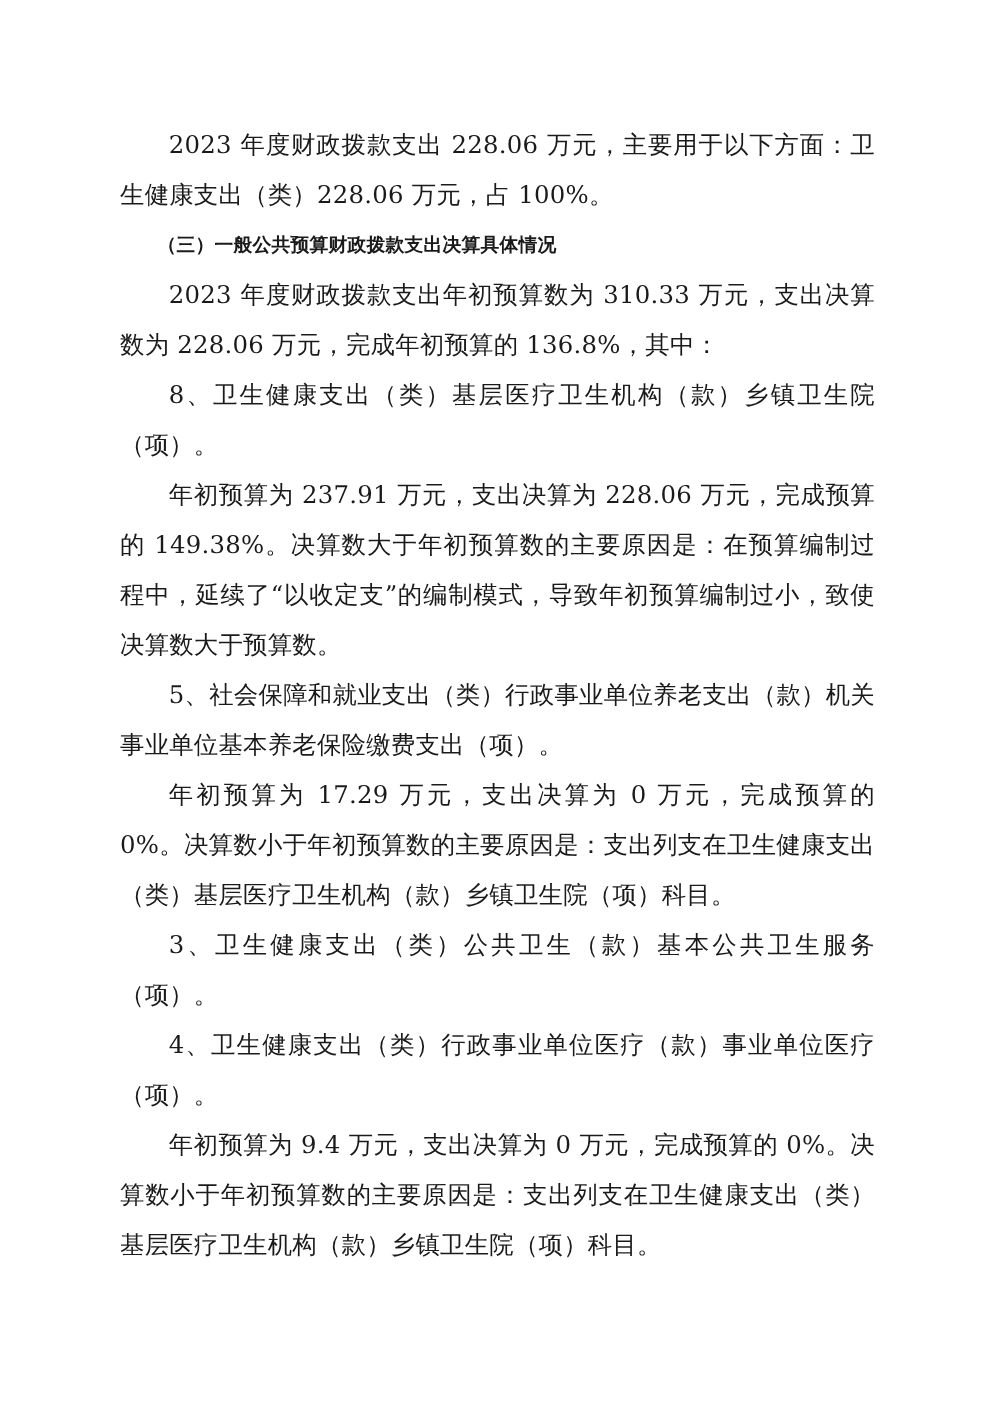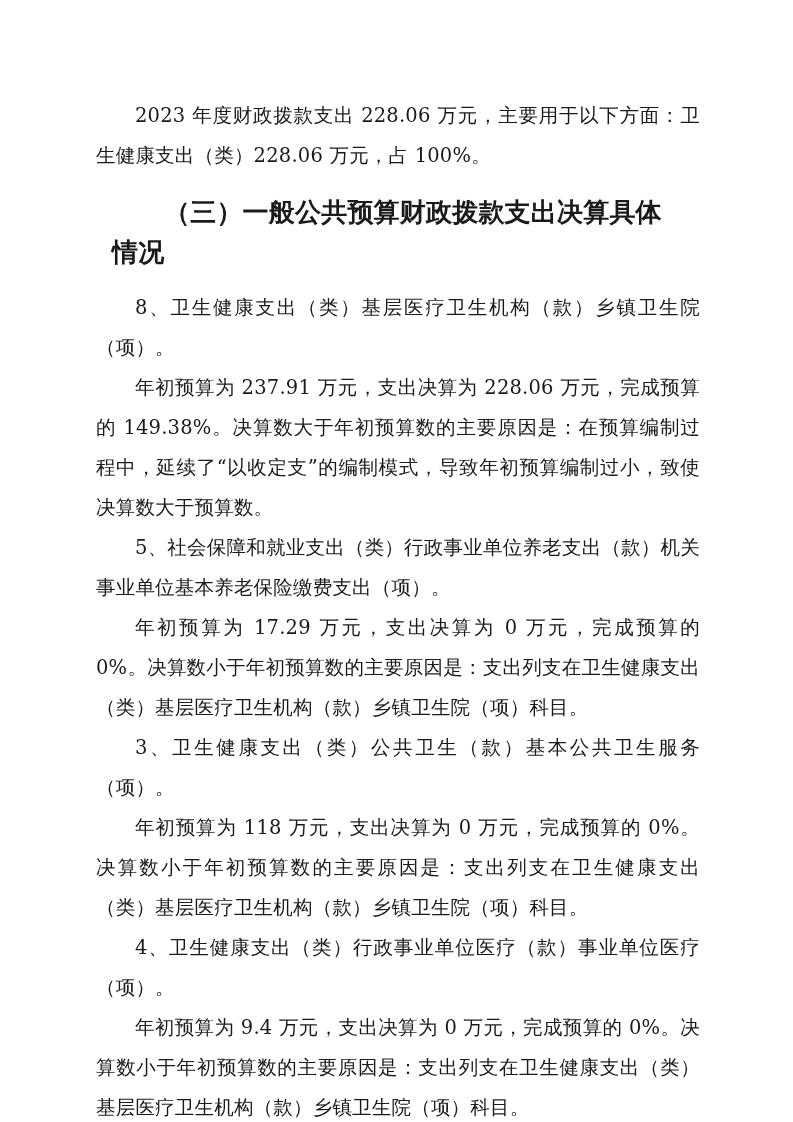--- a/index.html
+++ b/index.html
@@ -30,49 +30,49 @@
     line-height: 40px;
     text-align: justify;
     text-justify: inter-ideograph;
     margin: 0;
     letter-spacing: 0.2px;
   }
   .para.indent {
     text-indent: 2em;
   }
   .heading {
-    font-size: 26px;
+    font-size: 15px;
     line-height: 40px;
-    margin: 16px;
+    margin: 0;
     text-indent: 2em;
     font-weight: bold;
     letter-spacing: 0.2px;
   }
 </style>
 </head>
 <body>
 
 <div class="page">
   <div class="content">
 
     <p class="para indent">2023 年度财政拨款支出 228.06 万元，主要用于以下方面：卫生健康支出（类）228.06 万元，占 100%。</p>
 
     <p class="heading">（三）一般公共预算财政拨款支出决算具体情况</p>
 
+    <p class="para indent">2023 年度财政拨款支出年初预算数为 310.33 万元，支出决算数为 228.06 万元，完成年初预算的 136.8%，其中：</p>
 
     <p class="para indent">8、卫生健康支出（类）基层医疗卫生机构（款）乡镇卫生院（项）。</p>
 
     <p class="para indent">年初预算为 237.91 万元，支出决算为 228.06 万元，完成预算的 149.38%。决算数大于年初预算数的主要原因是：在预算编制过程中，延续了“以收定支”的编制模式，导致年初预算编制过小，致使决算数大于预算数。</p>
 
     <p class="para indent">5、社会保障和就业支出（类）行政事业单位养老支出（款）机关事业单位基本养老保险缴费支出（项）。</p>
 
     <p class="para indent">年初预算为 17.29 万元，支出决算为 0 万元，完成预算的 0%。决算数小于年初预算数的主要原因是：支出列支在卫生健康支出（类）基层医疗卫生机构（款）乡镇卫生院（项）科目。</p>
 
     <p class="para indent">3、卫生健康支出（类）公共卫生（款）基本公共卫生服务（项）。</p>
 
-    <p class="para indent">年初预算为 118 万元，支出决算为 0 万元，完成预算的 0%。决算数小于年初预算数的主要原因是：支出列支在卫生健康支出（类）基层医疗卫生机构（款）乡镇卫生院（项）科目。</p>
 
     <p class="para indent">4、卫生健康支出（类）行政事业单位医疗（款）事业单位医疗（项）。</p>
 
     <p class="para indent">年初预算为 9.4 万元，支出决算为 0 万元，完成预算的 0%。决算数小于年初预算数的主要原因是：支出列支在卫生健康支出（类）基层医疗卫生机构（款）乡镇卫生院（项）科目。</p>
 
   </div>
 </div>
 
 </body></html>

